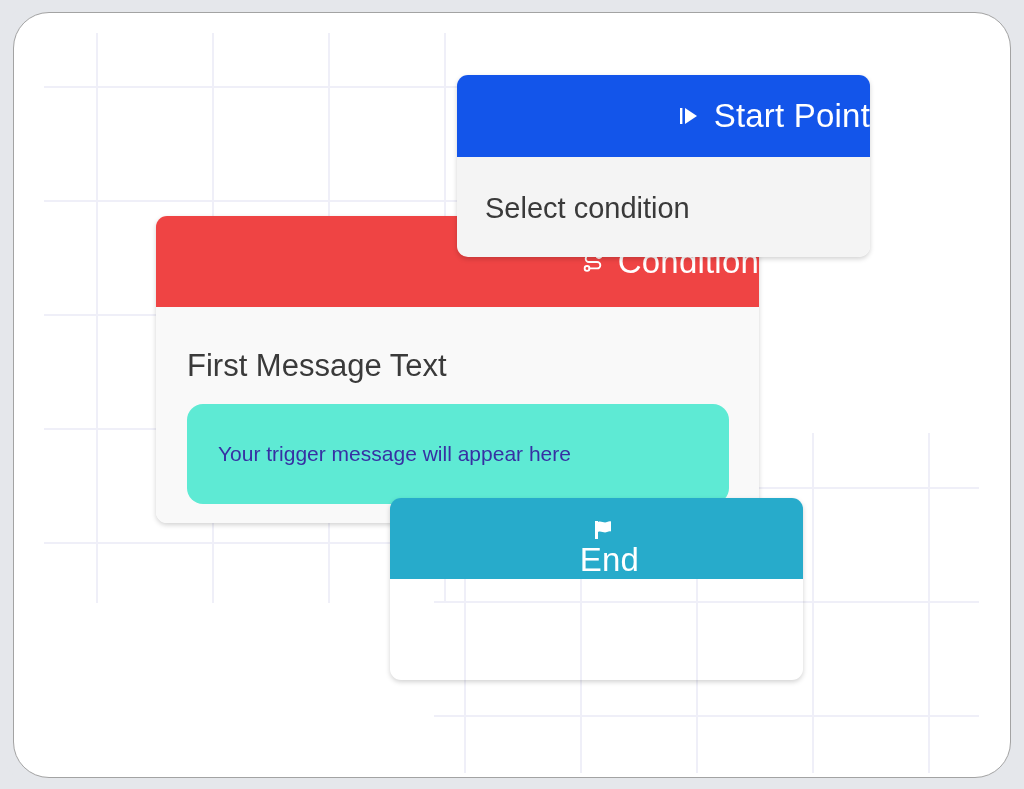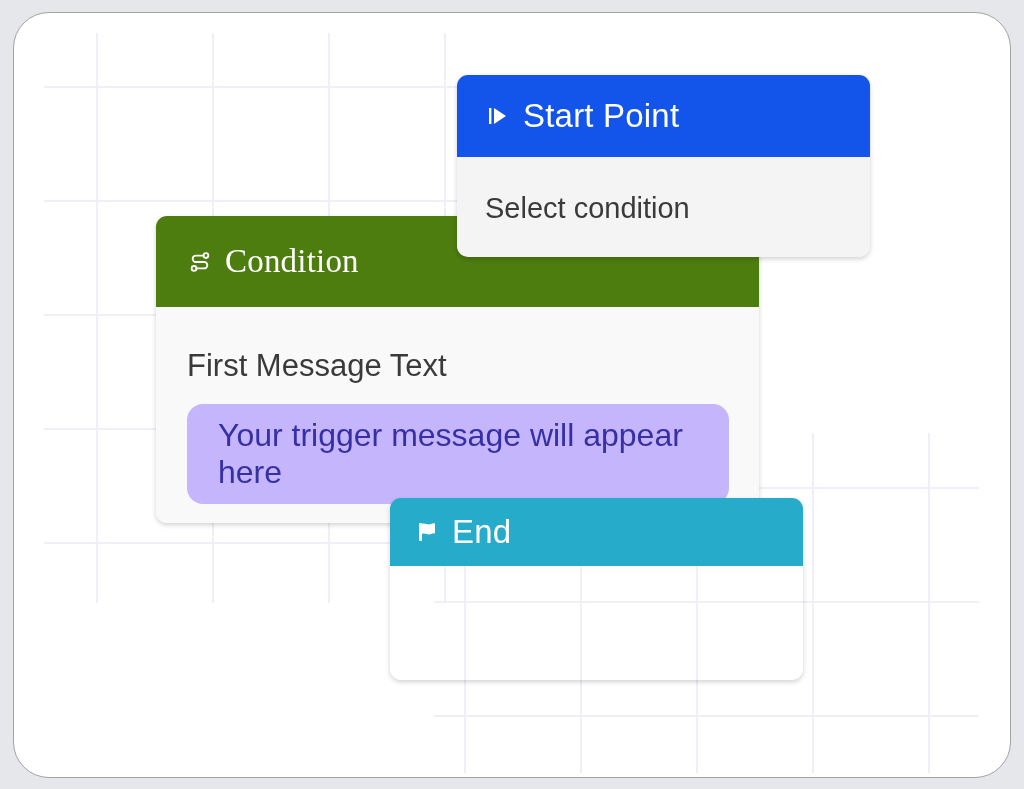--- a/index.html
+++ b/index.html
@@ -20,44 +20,45 @@
   .grid-line.v { width: 1.5px; }
   .grid-line.h { height: 1.5px; }
 
   .card {
     position: absolute; border-radius: 11px; overflow: hidden;
     box-shadow: 0 2px 5px rgba(0,0,0,0.18);
   }
   .card-header {
     display: flex; align-items: center; color: #ffffff;
     padding-left: 31px;
+    justify-content: flex-end;
   }
   .card-header .icon { width: 22px; height: 22px; margin-right: 14px; display: flex; align-items: center; justify-content: center; }
   .card-header .title { font-size: 33px; letter-spacing: 0.2px; }
   .card-body { color: #3a3a3a; }
 
   
   #card-start { left: 443px; top: 62px; width: 413px; height: 182px; }
   #card-start .card-header { background: #1355ea; height: 82px; padding-left: 30px; }
   #card-start .card-body { background: #f4f4f4; height: 100px; padding: 35px 0 0 28px; font-size: 29px; }
 
   
   #card-condition { left: 142px; top: 203px; width: 603px; height: 307px; }
-  #card-condition .card-header { background: #4d7c0f; height: 91px; padding-left: 33px; font-family: Liberation Serif, serif; }
+  #card-condition .card-header { background: #ef4444; height: 91px; padding-left: 33px; }
   #card-condition .card-body { background: #f9f9f9; height: 216px; padding: 33px 30px 0 31px; }
   #card-condition .field-label { font-size: 31px; color: #3a3a3a; margin-top: 8px; }
   #card-condition .trigger-box {
-    margin-top: 20px; height: 100px; background: #c4b5fd; border-radius: 16px;
+    margin-top: 20px; height: 100px; background: #5eead4; border-radius: 16px;
     display: flex; align-items: center; padding-left: 31px;
-    font-size: 32px; color: #3730a3;
+    font-size: 21px; color: #3730a3;
   }
 
   
   #card-end { left: 376px; top: 485px; width: 413px; height: 182px; }
-  #card-end .card-header { background: #27abcb; height: 68px; padding-left: 26px; }
+  #card-end .card-header { background: #27abcb; height: 81px; padding-left: 26px; flex-direction: column; }
   #card-end .card-body { background: #f4f4f4; height: 101px; padding: 35px 0 0 28px; font-size: 29px; }
 </style>
 </head>
 <body>
 
 <div class="frame">
   <div class="canvas">
 
     <div>
       <div class="grid-line v" style="left:82px;top:20px;height:570px;"></div>

